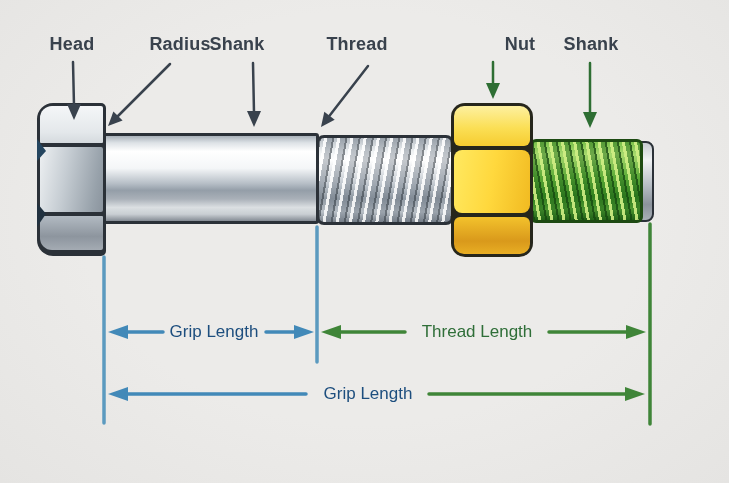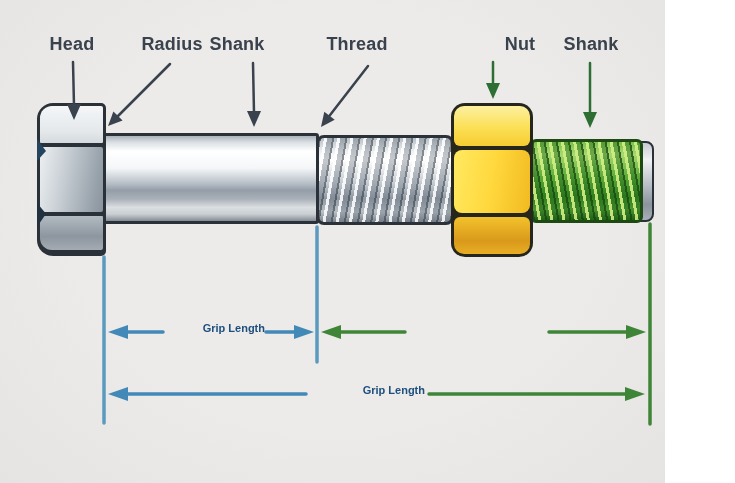--- a/index.html
+++ b/index.html
@@ -1,28 +1,28 @@
 <!DOCTYPE html>
 <html><head>
 <meta charset="utf-8">
 <style>
   html,body{margin:0;padding:0;}
   body{font-family:"Liberation Sans",sans-serif;}
   .stage{
-    position:relative;width:665px;height:483px;overflow:hidden;
+    position:relative;width:729px;height:483px;overflow:hidden;
     background:radial-gradient(ellipse at 50% 45%, #ecebe9 55%, #e5e4e2 100%);
   }
   
   .part-label{
     position:absolute;top:34px;transform:translateX(-50%);
     font-size:18px;font-weight:700;color:#39424d;letter-spacing:.2px;white-space:nowrap;
   }
   
   .dim-label{
-    position:absolute;font-size:11px;font-weight:700;text-align:right;white-space:nowrap;
+    position:absolute;font-size:17px;font-weight:400;text-align:center;white-space:nowrap;
   }
   .dim-blue{color:#1d4e7e;}
   .dim-green{color:#2f6e38;}
   
   .part{position:absolute;box-sizing:border-box;}
   .head{
     left:37px;top:103px;width:69px;height:153px;
     background:#2b3138;border-radius:16px 5px 5px 16px;
   }
   .head-facet{position:absolute;left:3px;right:3px;}
@@ -94,21 +94,21 @@
     background:linear-gradient(180deg,#f3c22c 0%,#d9991b 65%,#e8ae24 100%);
   }
   .overlay{position:absolute;left:0;top:0;pointer-events:none;}
 </style>
 </head>
 <body>
 
 <div class="stage">
 
   <div class="part-label" style="left:72px">Head</div>
-  <div class="part-label" style="left:172px">Radius</div>
+  <div class="part-label" style="left:180px">Radius</div>
   <div class="part-label" style="left:237px">Shank</div>
   <div class="part-label" style="left:357px">Thread</div>
   <div class="part-label" style="left:520px">Nut</div>
   <div class="part-label" style="left:591px">Shank</div>
 
   <div class="part shank"></div>
   <div class="part threads-silver"></div>
   <div class="part tip"></div>
   <div class="part threads-green"></div>
   <div class="part head">
@@ -178,15 +178,16 @@
 
     <g stroke-linecap="round">
       <polygon points="108,394 128,387 128,401" fill="#4289b8"></polygon>
       <line x1="126" y1="394" x2="306" y2="394" stroke="#4289b8" stroke-width="3.5"></line>
       <line x1="429" y1="394" x2="626" y2="394" stroke="#3f8538" stroke-width="3.5"></line>
       <polygon points="645,394 625,387 625,401" fill="#3f8538"></polygon>
     </g>
   </svg>
 
   <div class="dim-label dim-blue" style="left:163px;top:322px;width:102px">Grip Length</div>
+  <div class="dim-label dim-green" style="left:407px;top:322px;width:140px">Thread Length</div>
   <div class="dim-label dim-blue" style="left:311px;top:384px;width:114px">Grip Length</div>
 
 </div>
 
 </body></html>

